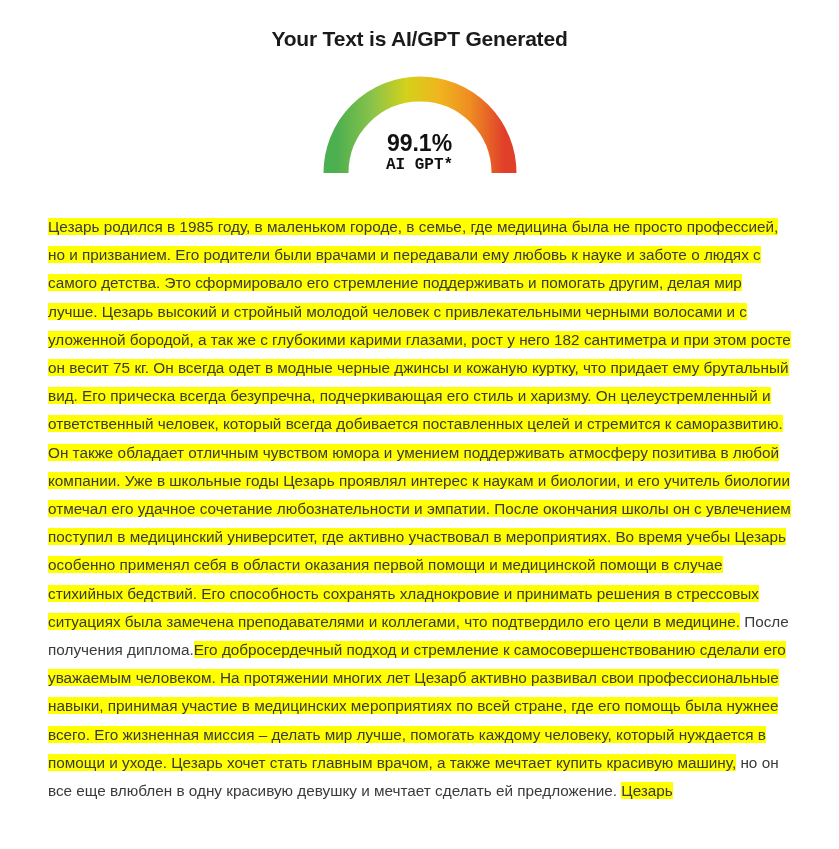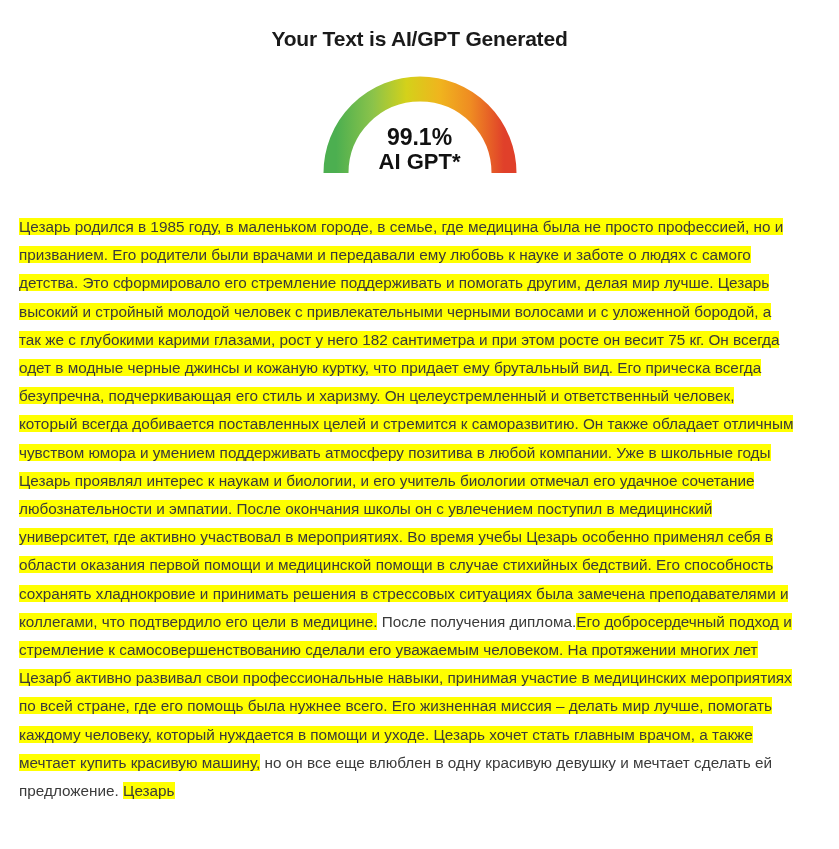--- a/index.html
+++ b/index.html
@@ -48,26 +48,27 @@
     bottom: 4px;
     text-align: center;
     line-height: 1.12;
   }
   .gauge-pct {
     font-size: 23px;
     font-weight: bold;
     color: #111;
   }
   .gauge-sub {
-    font-size: 22px;
+    font-size: 16px;
     font-weight: bold;
     color: #111;
+    font-family: Liberation Mono, monospace;
   }
   .text-body {
-    margin: 34px 44px 0 19px;
+    margin: 34px 44px 0 48px;
     font-size: 15.3px;
     line-height: 28.2px;
     color: #3a3a3a;
     text-align: left;
   }
   .hl {
     background: #ffff00;
     color: #3a3a3a;
     box-decoration-break: clone;
     -webkit-box-decoration-break: clone;

